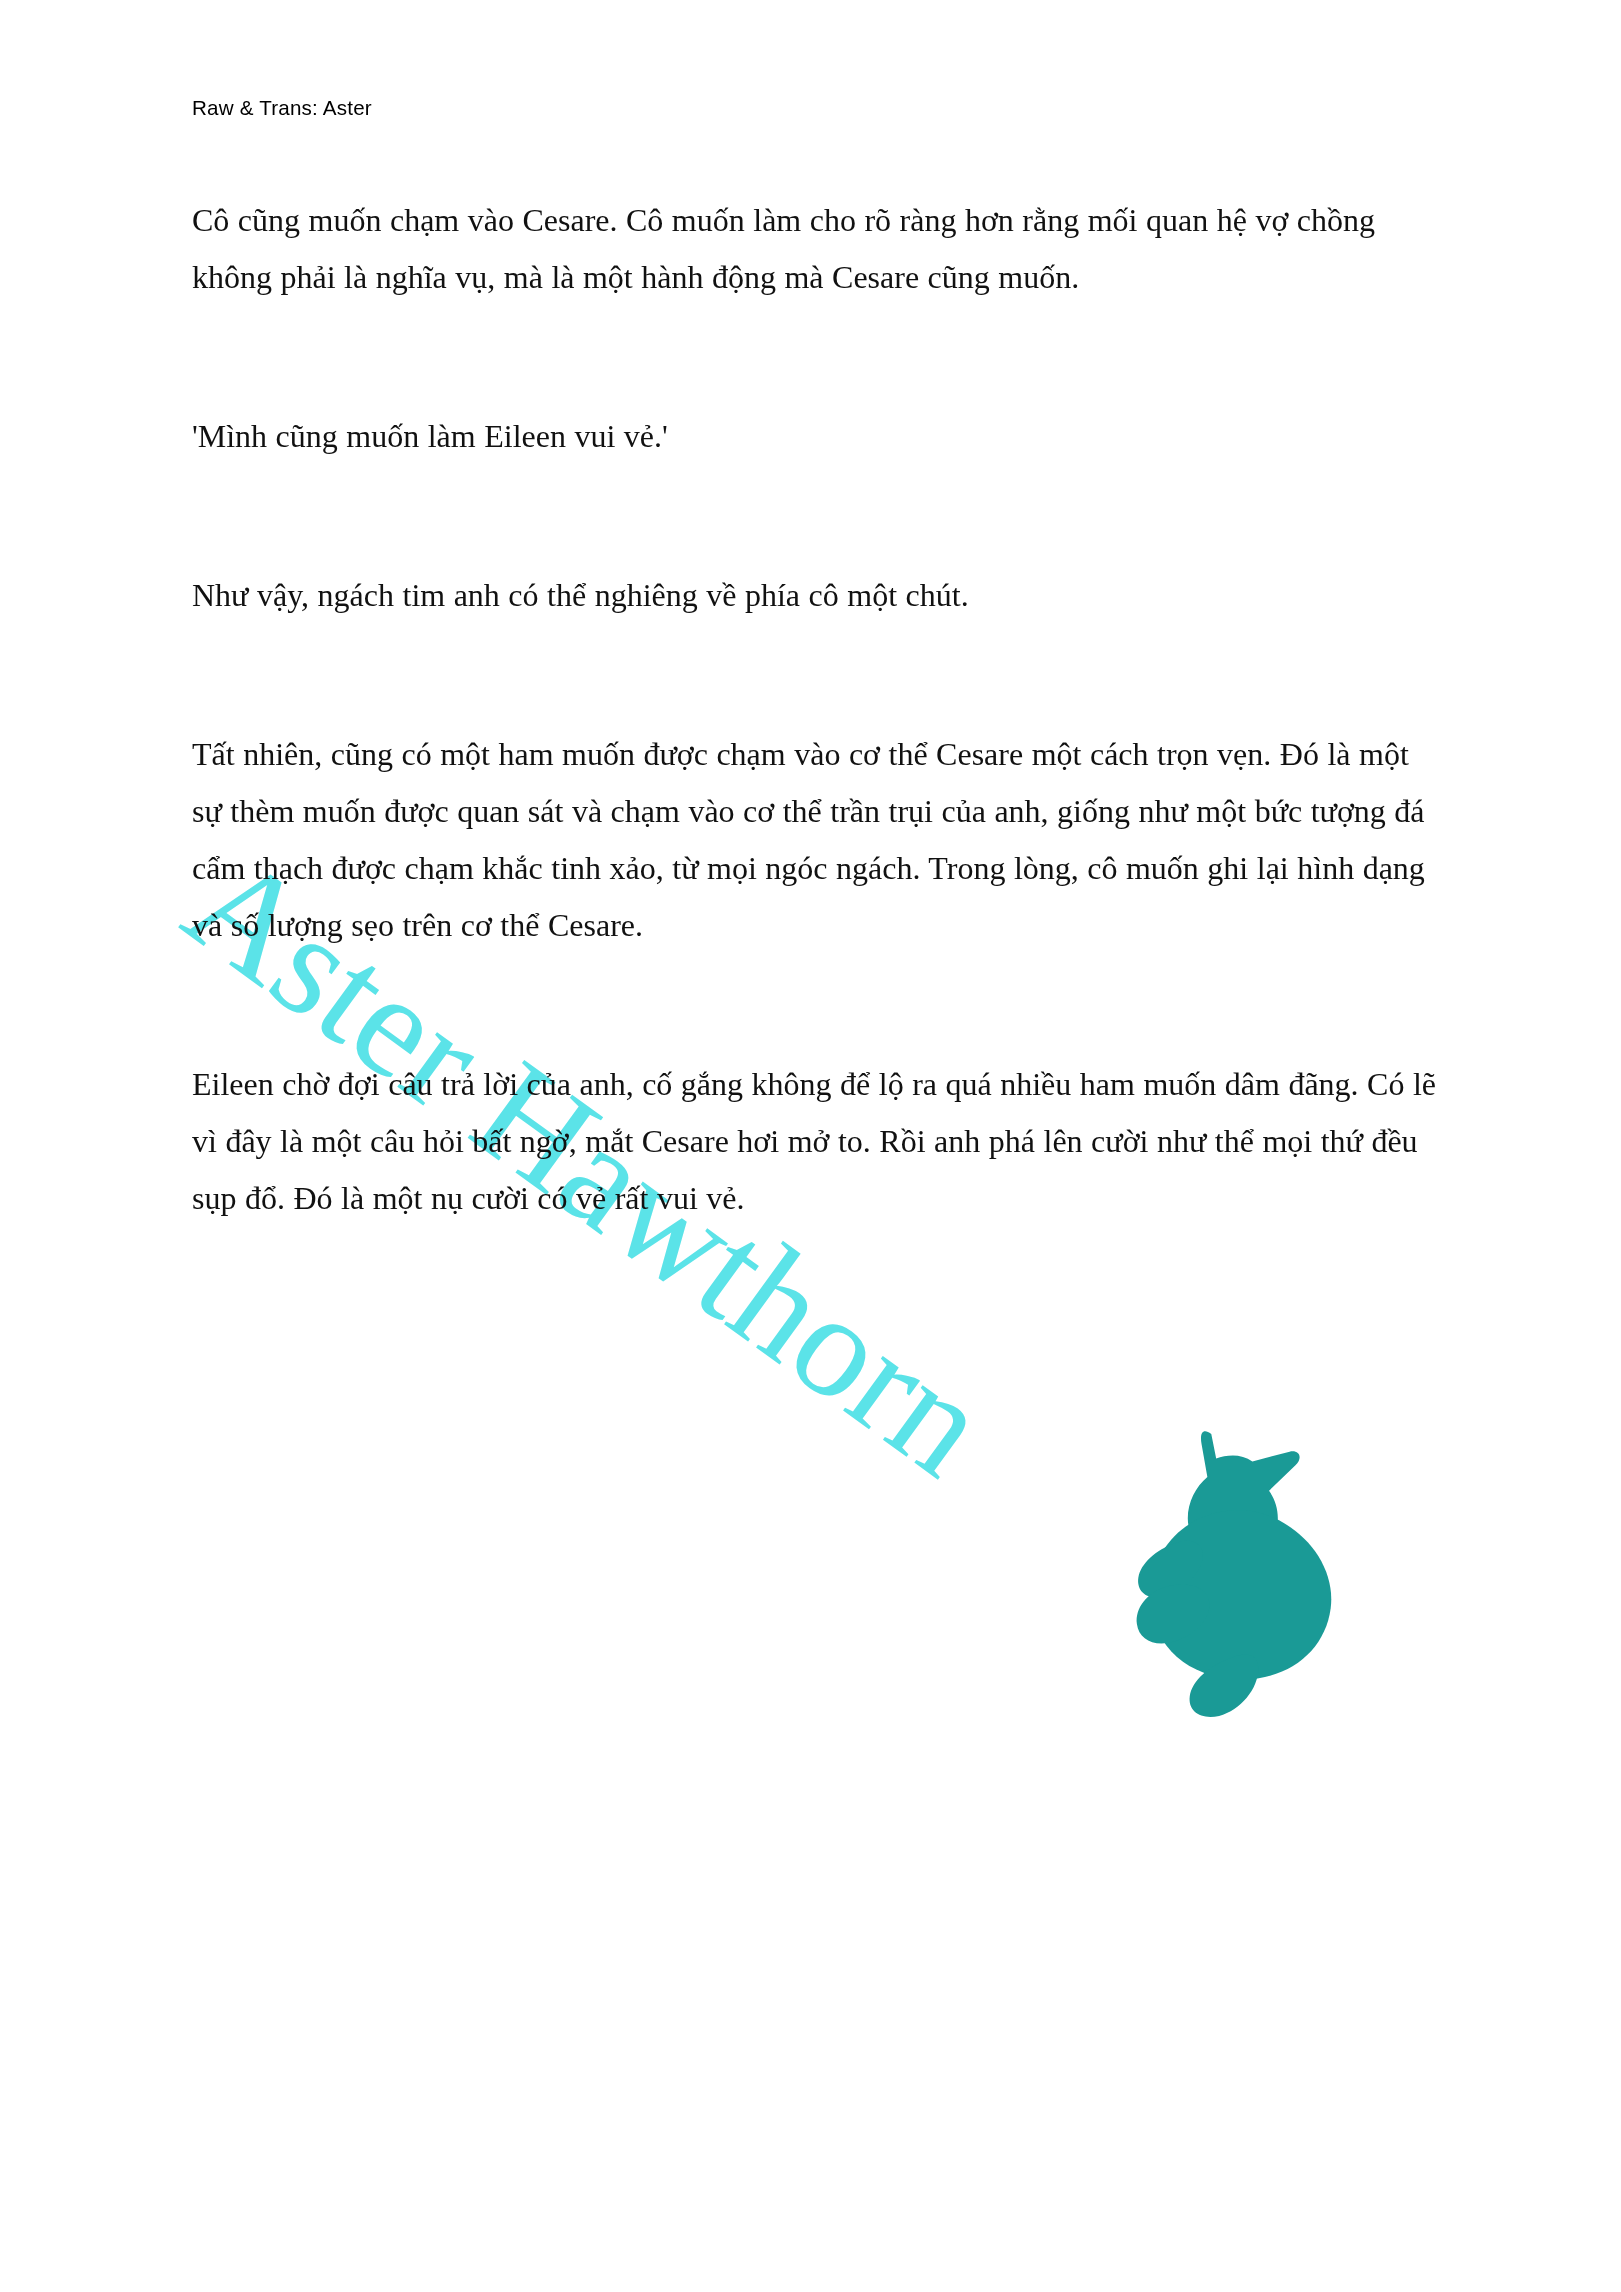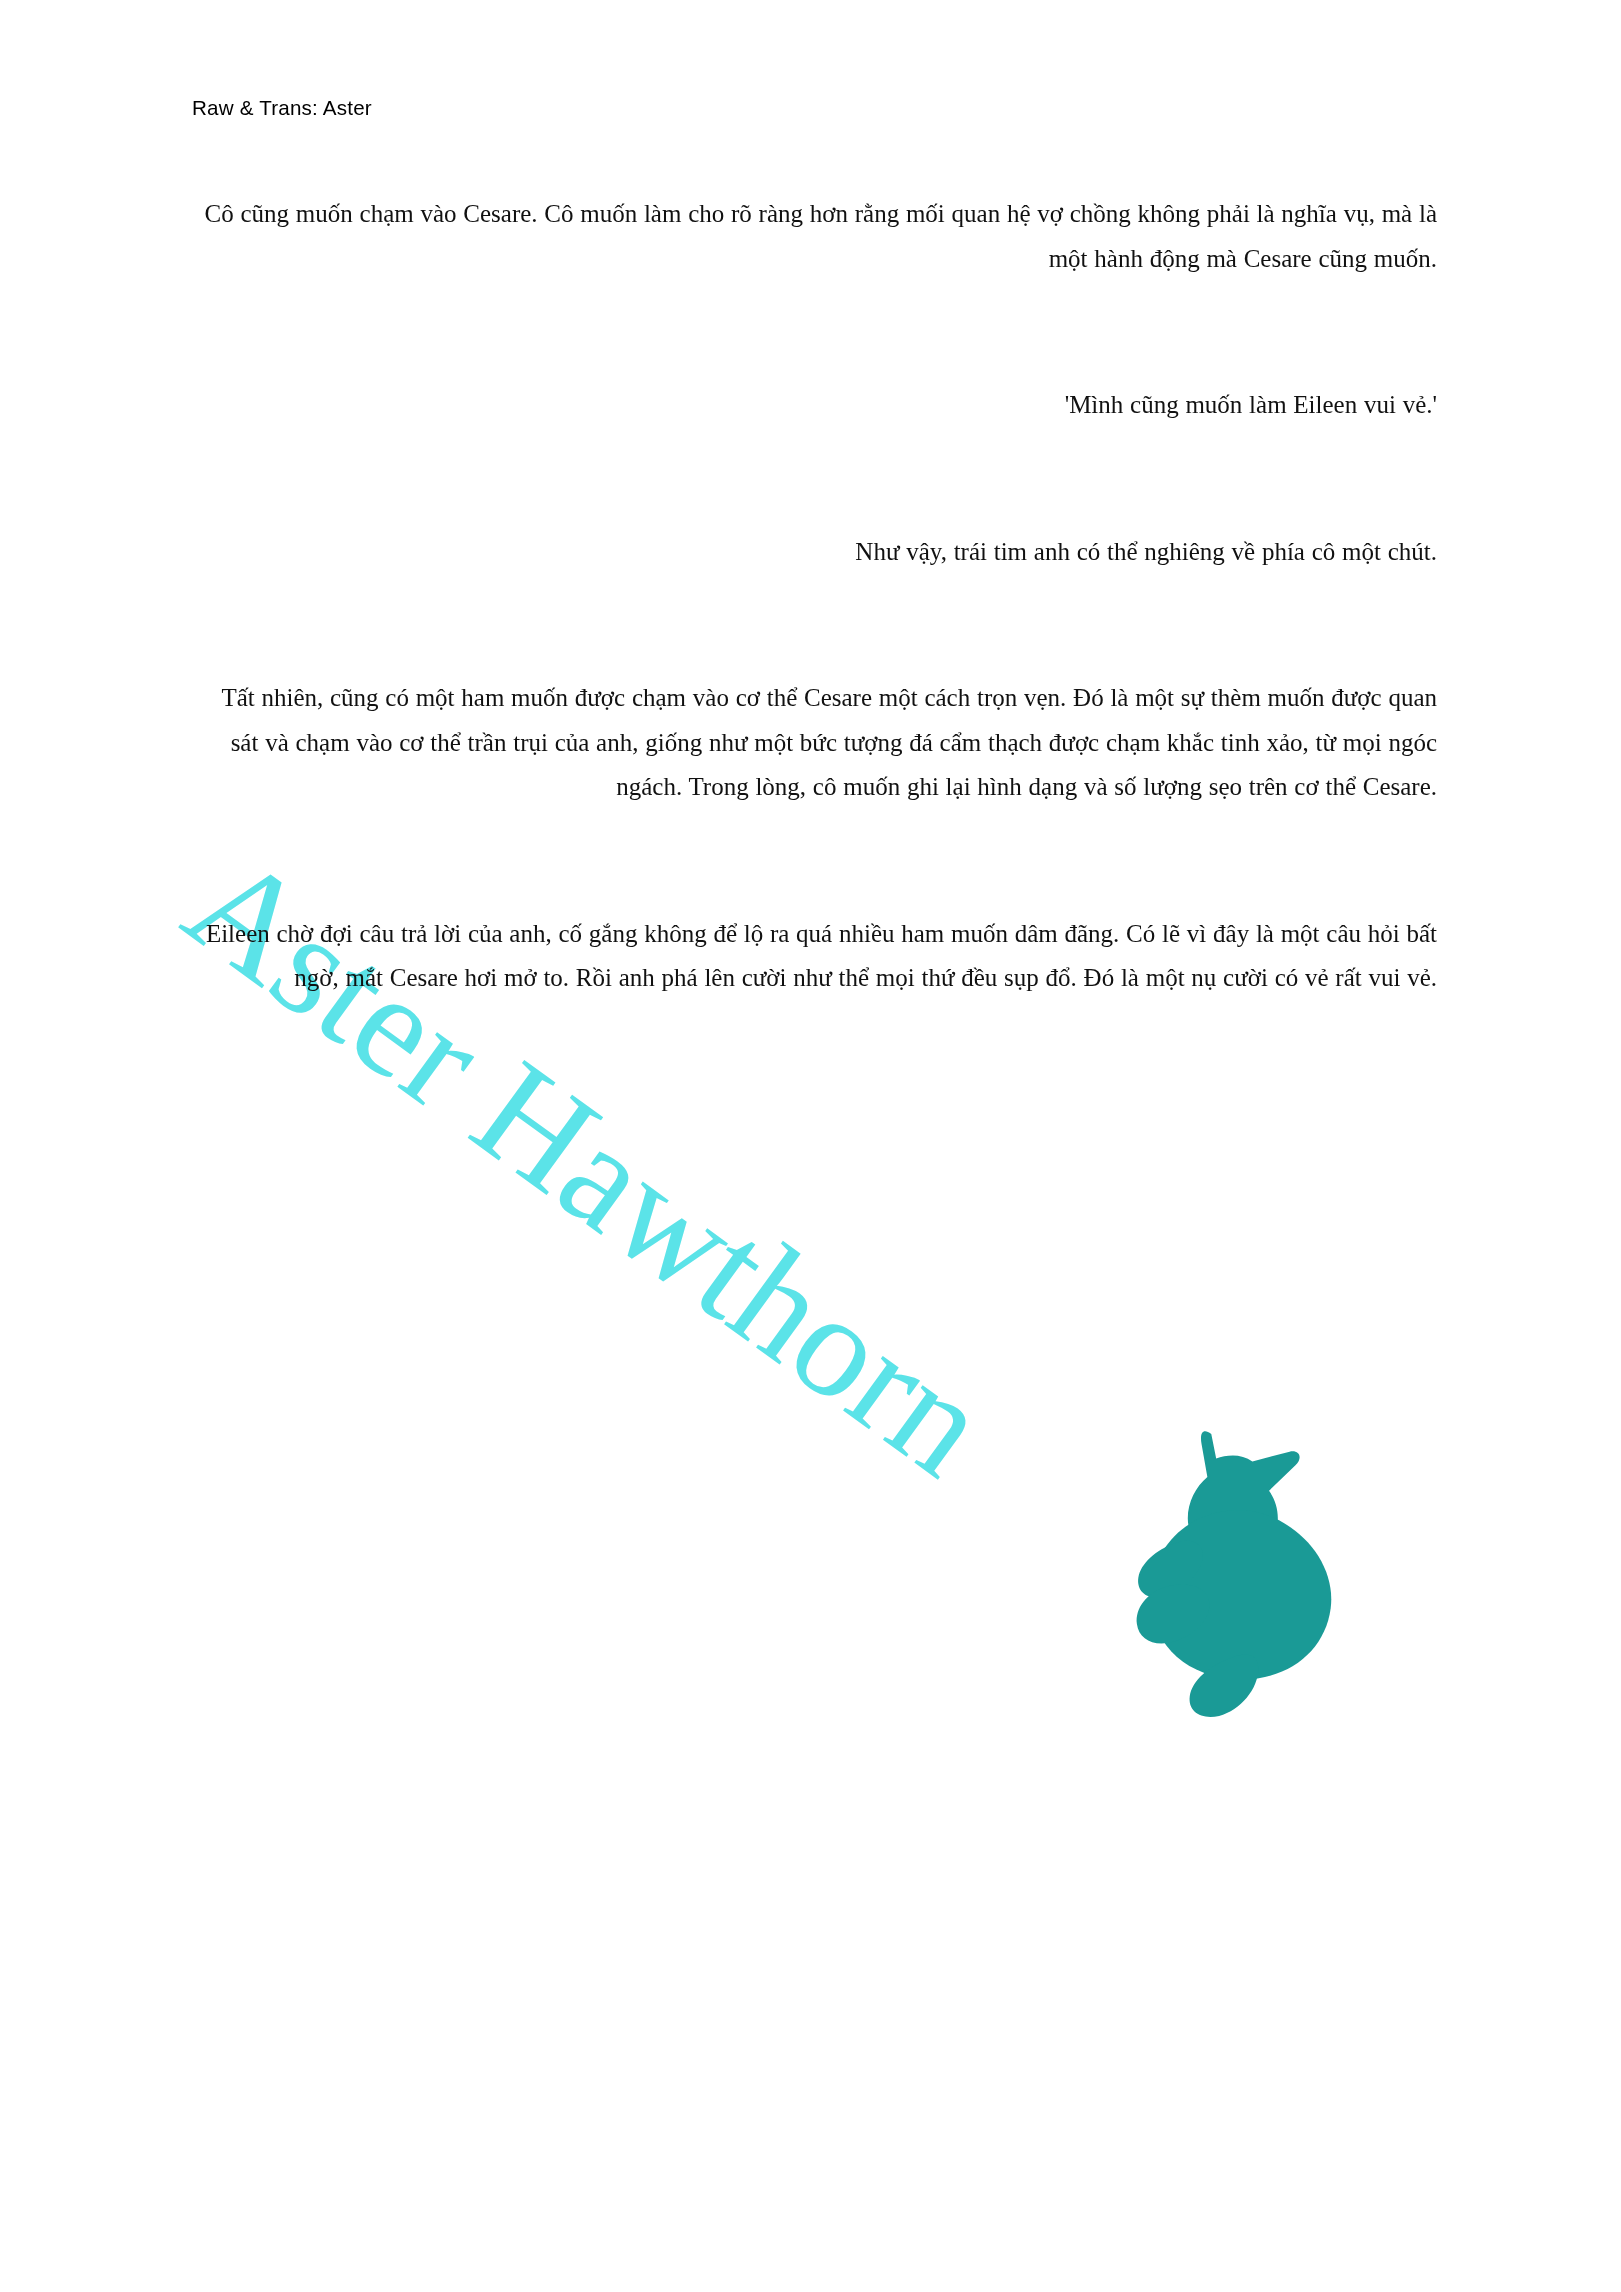--- a/index.html
+++ b/index.html
@@ -71,25 +71,25 @@
 
   
   .body-text {
     position: absolute;
     left: 192px;
     top: 192px;
     width: 1274px;
     z-index: 10;
   }
   .para {
-    font-size: 25px;
+    font-size: 32px;
     line-height: 1.78;
     color: #111111;
     margin: 0;
-    text-align: right;
+    text-align: left;
     width: 1245px;
     word-spacing: 0.5px;
   }
   .gap-lg { height: 102px; }
 </style>
 </head>
 <body>
 
 <div class="page">
 
@@ -121,21 +121,21 @@
                  C158 290 176 268 176 248 C176 234 166 230 150 236 Z"></path>
       </g>
     </svg>
   </div>
 
   <div class="body-text">
     <p class="para">Cô cũng muốn chạm vào Cesare. Cô muốn làm cho rõ ràng hơn rằng mối quan hệ vợ chồng không phải là nghĩa vụ, mà là một hành động mà Cesare cũng muốn.</p>
     <div class="gap-lg"></div>
     <p class="para">'Mình cũng muốn làm Eileen vui vẻ.'</p>
     <div class="gap-lg"></div>
-    <p class="para">Như vậy, trái tim anh có thể nghiêng về phía cô một chút.</p>
+    <p class="para">Như vậy, ngách tim anh có thể nghiêng về phía cô một chút.</p>
     <div class="gap-lg"></div>
     <p class="para">Tất nhiên, cũng có một ham muốn được chạm vào cơ thể Cesare một cách trọn vẹn. Đó là một sự thèm muốn được quan sát và chạm vào cơ thể trần trụi của anh, giống như một bức tượng đá cẩm thạch được chạm khắc tinh xảo, từ mọi ngóc ngách. Trong lòng, cô muốn ghi lại hình dạng và số lượng sẹo trên cơ thể Cesare.</p>
     <div class="gap-lg"></div>
     <p class="para">Eileen chờ đợi câu trả lời của anh, cố gắng không để lộ ra quá nhiều ham muốn dâm đãng. Có lẽ vì đây là một câu hỏi bất ngờ, mắt Cesare hơi mở to. Rồi anh phá lên cười như thể mọi thứ đều sụp đổ. Đó là một nụ cười có vẻ rất vui vẻ.</p>
   </div>
 
 </div>
 
 
 </body></html>

